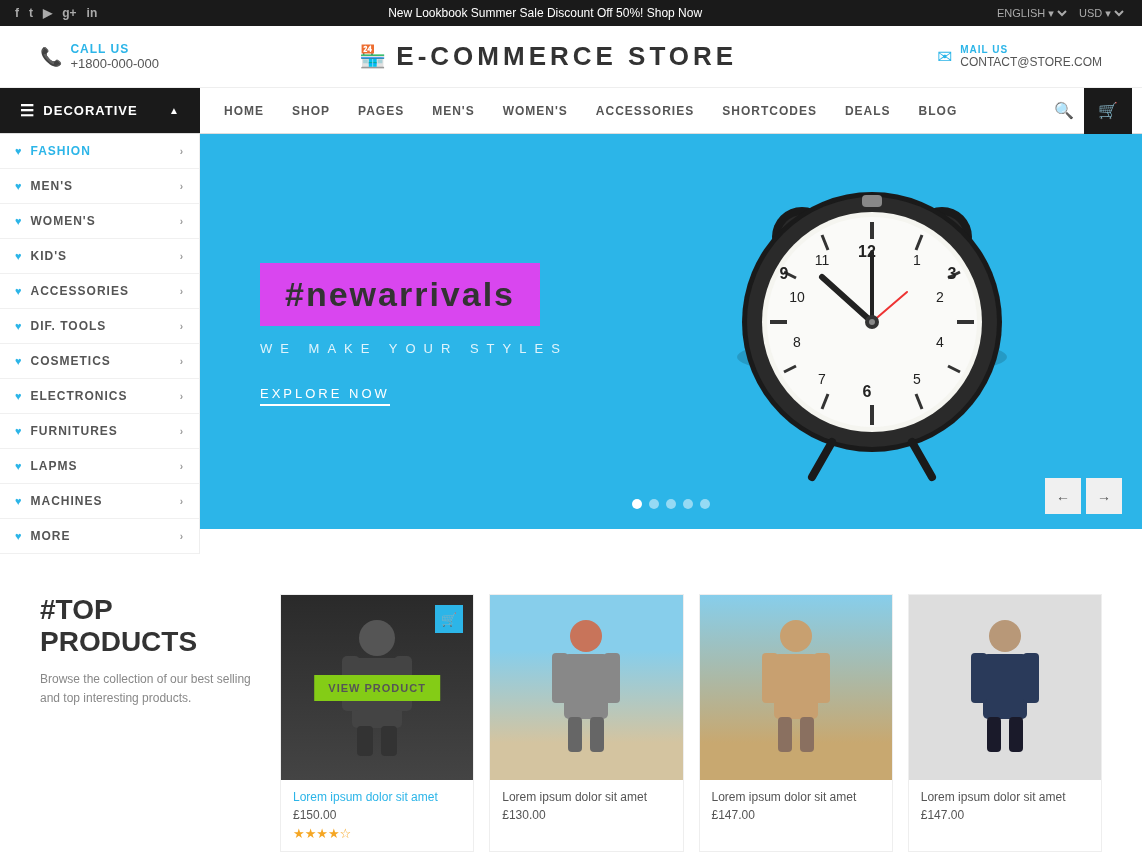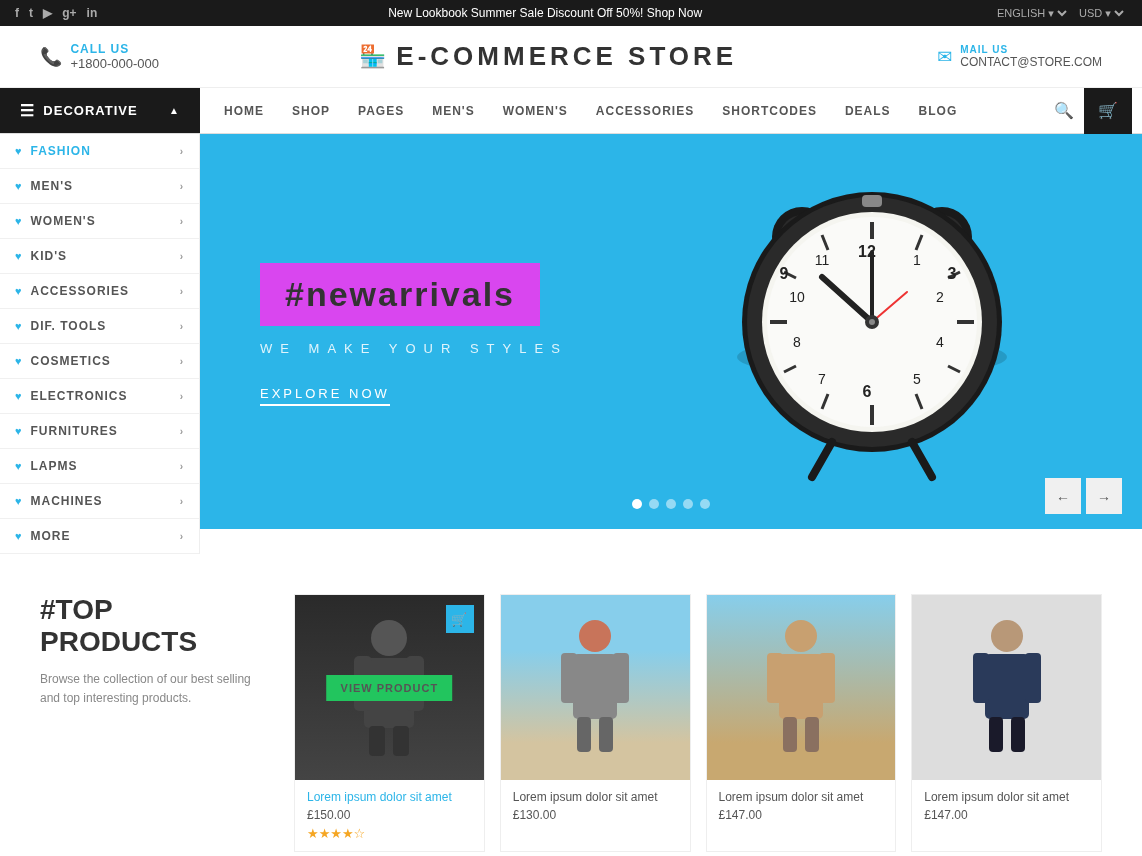--- a/index.html
+++ b/index.html
@@ -249,21 +249,21 @@
       font-size: 14px;
     }
 
     
     .products-section {
       padding: 40px 40px 30px;
       background: #fff;
     }
     .products-layout {
       display: flex;
-      gap: 34px;
+      gap: 20px;
       align-items: flex-start;
     }
     .products-header {
       width: 220px;
       min-width: 220px;
     }
     .products-header h2 {
       font-size: 28px;
       font-weight: bold;
       color: #333;
@@ -304,21 +304,21 @@
       display: flex;
       align-items: center;
       justify-content: center;
       font-size: 13px;
     }
     .view-product-btn {
       position: absolute;
       bottom: 50%;
       left: 50%;
       transform: translate(-50%, 50%);
-      background: #22c55e;
+      background: #84cc16;
       color: #555;
       font-size: 11px;
       font-weight: bold;
       letter-spacing: 1px;
       padding: 7px 14px;
       border: none;
       cursor: pointer;
       white-space: nowrap;
     }
     .product-info {

